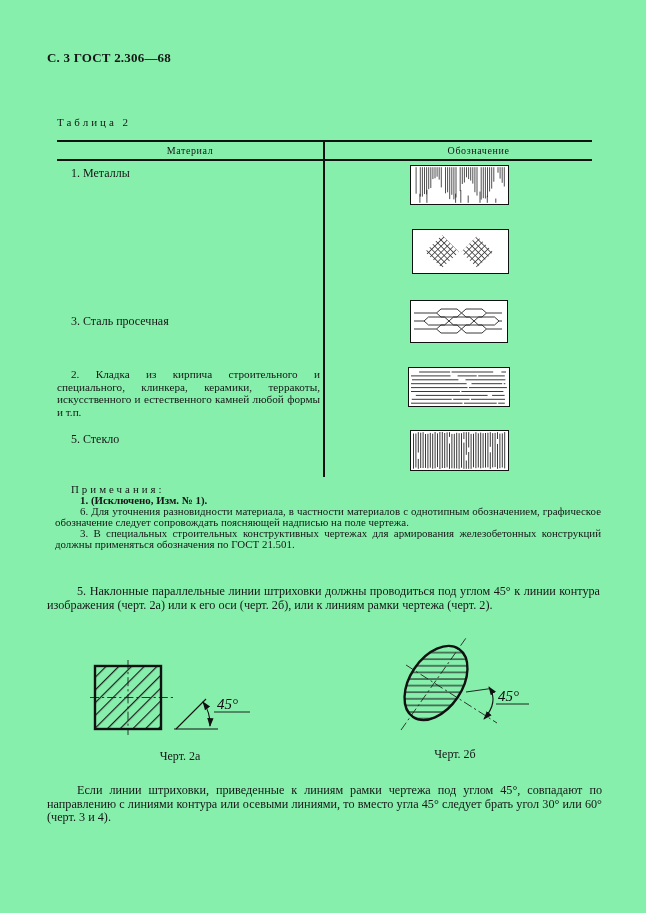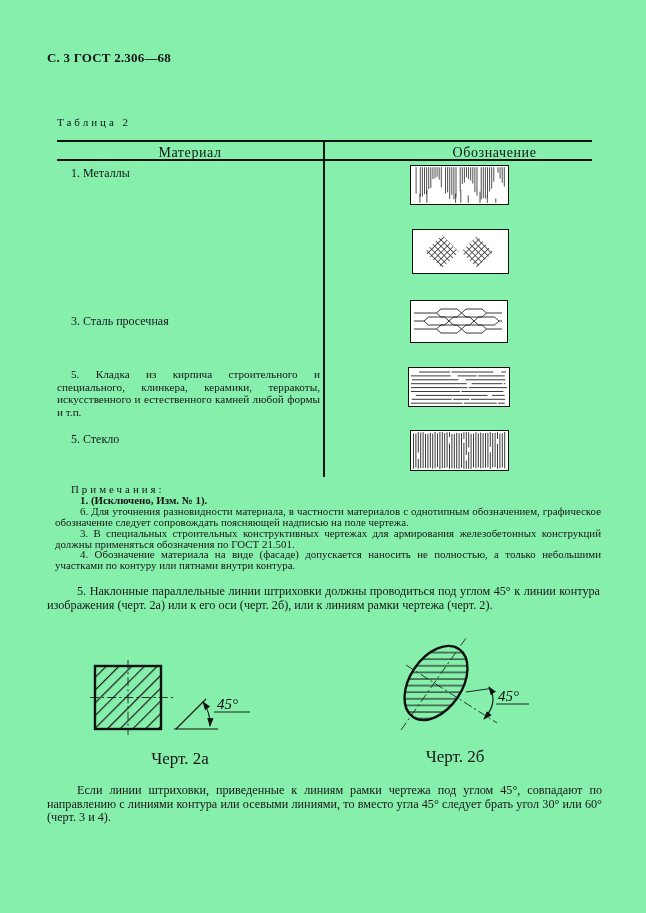--- a/index.html
+++ b/index.html
@@ -13,32 +13,32 @@
   .para{text-align:justify;font-size:12.2px;line-height:13.6px;}
   .p4{left:47px;top:81px;width:553px;text-indent:30px;}
   .p5{left:47px;top:585px;width:553px;text-indent:30px;}
   .closing{left:47px;top:784px;width:555px;text-indent:30px;}
   .tbl-label{left:57px;top:116px;width:535px;font-size:11px;letter-spacing:3px;}
   .table{left:57px;top:140px;width:535px;height:337px;}
   .tline{position:absolute;background:#111;}
   .t-top{left:0;top:0;width:535px;height:2.4px;}
   .t-hb{left:0;top:19px;width:535px;height:2.4px;}
   .t-v{left:266px;top:0;width:2px;height:337px;}
-  .t-colhead{position:absolute;top:5px;font-size:14px;letter-spacing:.6px;text-align:center;}
+  .t-colhead{position:absolute;top:5px;font-size:10px;letter-spacing:.6px;text-align:center;}
   .t-label{position:absolute;left:0;width:258px;font-size:12px;line-height:13.2px;text-indent:14px;}
   .t-label.multi{width:263px;font-size:11.2px;line-height:12.6px;text-align:justify;}
   .pattern-box{
     position:absolute;border:1.8px solid #111;background:#fff;
     box-sizing:border-box;overflow:hidden;
   }
   svg.fig{position:absolute;overflow:visible;}
   .cl{stroke:#222;stroke-width:.9;stroke-dasharray:9 3 2.2 3;fill:none;}
   .ln{stroke:#111;stroke-width:1.1;fill:none;}
   .deg{font-family:"Liberation Serif","DejaVu Serif",serif;font-style:italic;font-size:15px;fill:#111;}
-  .caption{position:absolute;width:100px;text-align:center;font-size:17px;}
+  .caption{position:absolute;width:100px;text-align:center;font-size:12px;}
   .notes{left:55px;top:484px;width:546px;font-size:10.9px;line-height:10.9px;}
   .notes-title{letter-spacing:3px;margin-left:16px;}
   .note{text-align:justify;text-indent:25px;}
   .note.b{font-weight:bold;}
 </style>
 </head>
 <body>
 
 <div class="page">
 
@@ -46,25 +46,25 @@
 
 
   <div class="abs tbl-label">Таблица 2</div>
 
   <div class="abs table">
     <div class="tline t-top"></div>
     <div class="tline t-hb"></div>
     <div class="tline t-v"></div>
 
     <div class="t-colhead" style="left:0;width:266px;">Материал</div>
-    <div class="t-colhead" style="left:272px;width:267px;padding-left:32px;">Обозначение</div>
+    <div class="t-colhead" style="left:256px;width:267px;padding-left:32px;">Обозначение</div>
 
     <div class="t-label" style="top:27px;">1. Металлы</div>
     <div class="t-label" style="top:175px;">3. Сталь просечная</div>
-    <div class="t-label multi" style="top:228px;">5. Кладка из кирпича строительного и специального, клинкера, керамики, терракоты, искусственного и естественного камней любой формы и т.п.</div>
+    <div class="t-label multi" style="top:228px;">2. Кладка из кирпича строительного и специального, клинкера, керамики, терракоты, искусственного и естественного камней любой формы и т.п.</div>
     <div class="t-label" style="top:293px;">5. Стекло</div>
 
     <div class="pattern-box" style="left:353px;top:25px;width:99px;height:40px;"><svg width="97" height="38" viewBox="0 0 97 38">
           <line x1="5.1" y1="1.2" x2="5.1" y2="27.7" stroke="#222" stroke-width="0.8"></line>
           <line x1="9.3" y1="1.2" x2="9.3" y2="30.6" stroke="#222" stroke-width="0.8"></line>
           <line x1="11.4" y1="1.2" x2="11.4" y2="30.6" stroke="#222" stroke-width="0.8"></line>
           <line x1="13.5" y1="1.2" x2="13.5" y2="28.1" stroke="#222" stroke-width="0.8"></line>
           <line x1="15.6" y1="1.2" x2="15.6" y2="28.4" stroke="#222" stroke-width="0.8"></line>
           <line x1="17.7" y1="1.2" x2="17.7" y2="23.2" stroke="#222" stroke-width="0.8"></line>
           <line x1="19.8" y1="1.2" x2="19.8" y2="22.0" stroke="#222" stroke-width="0.8"></line>
@@ -193,21 +193,20 @@
           <line x1="91.3" y1="2.4" x2="91.3" y2="36.5" stroke="#222" stroke-width="0.9"></line>
           <line x1="93.7" y1="1.1" x2="93.7" y2="37.4" stroke="#222" stroke-width="0.9"></line>
         </svg></div>
   </div>
 
   <div class="abs notes">
     <div class="notes-title">Примечания:</div>
     <div class="note b">1. (Исключено, Изм. № 1).</div>
     <div class="note">6. Для уточнения разновидности материала, в частности материалов с однотипным обозначением, графическое обозначение следует сопровождать поясняющей надписью на поле чертежа.</div>
     <div class="note">3. В специальных строительных конструктивных чертежах для армирования железобетонных конструкций должны применяться обозначения по ГОСТ 21.501.</div>
-    <div class="note">4. Обозначение материала на виде (фасаде) допускается наносить не полностью, а только небольшими участками по контуру или пятнами внутри контура.</div>
   </div>
 
   <div class="abs para p5">5. Наклонные параллельные линии штриховки должны проводиться под углом 45° к линии контура изображения (черт. 2а) или к его оси (черт. 2б), или к линиям рамки чертежа (черт. 2).</div>
 
   <svg class="fig" style="left:70px;top:638px;" width="230" height="130" viewBox="0 0 230 130">
     <defs>
       <marker id="ar" viewBox="0 0 10 10" refX="9" refY="5" markerWidth="8" markerHeight="8" orient="auto-start-reverse">
         <path d="M0,1.4 L10,5 L0,8.6 Z" fill="#111"></path>
       </marker>
       <pattern id="h45" width="9" height="9" patternUnits="userSpaceOnUse" patternTransform="rotate(-45)">

